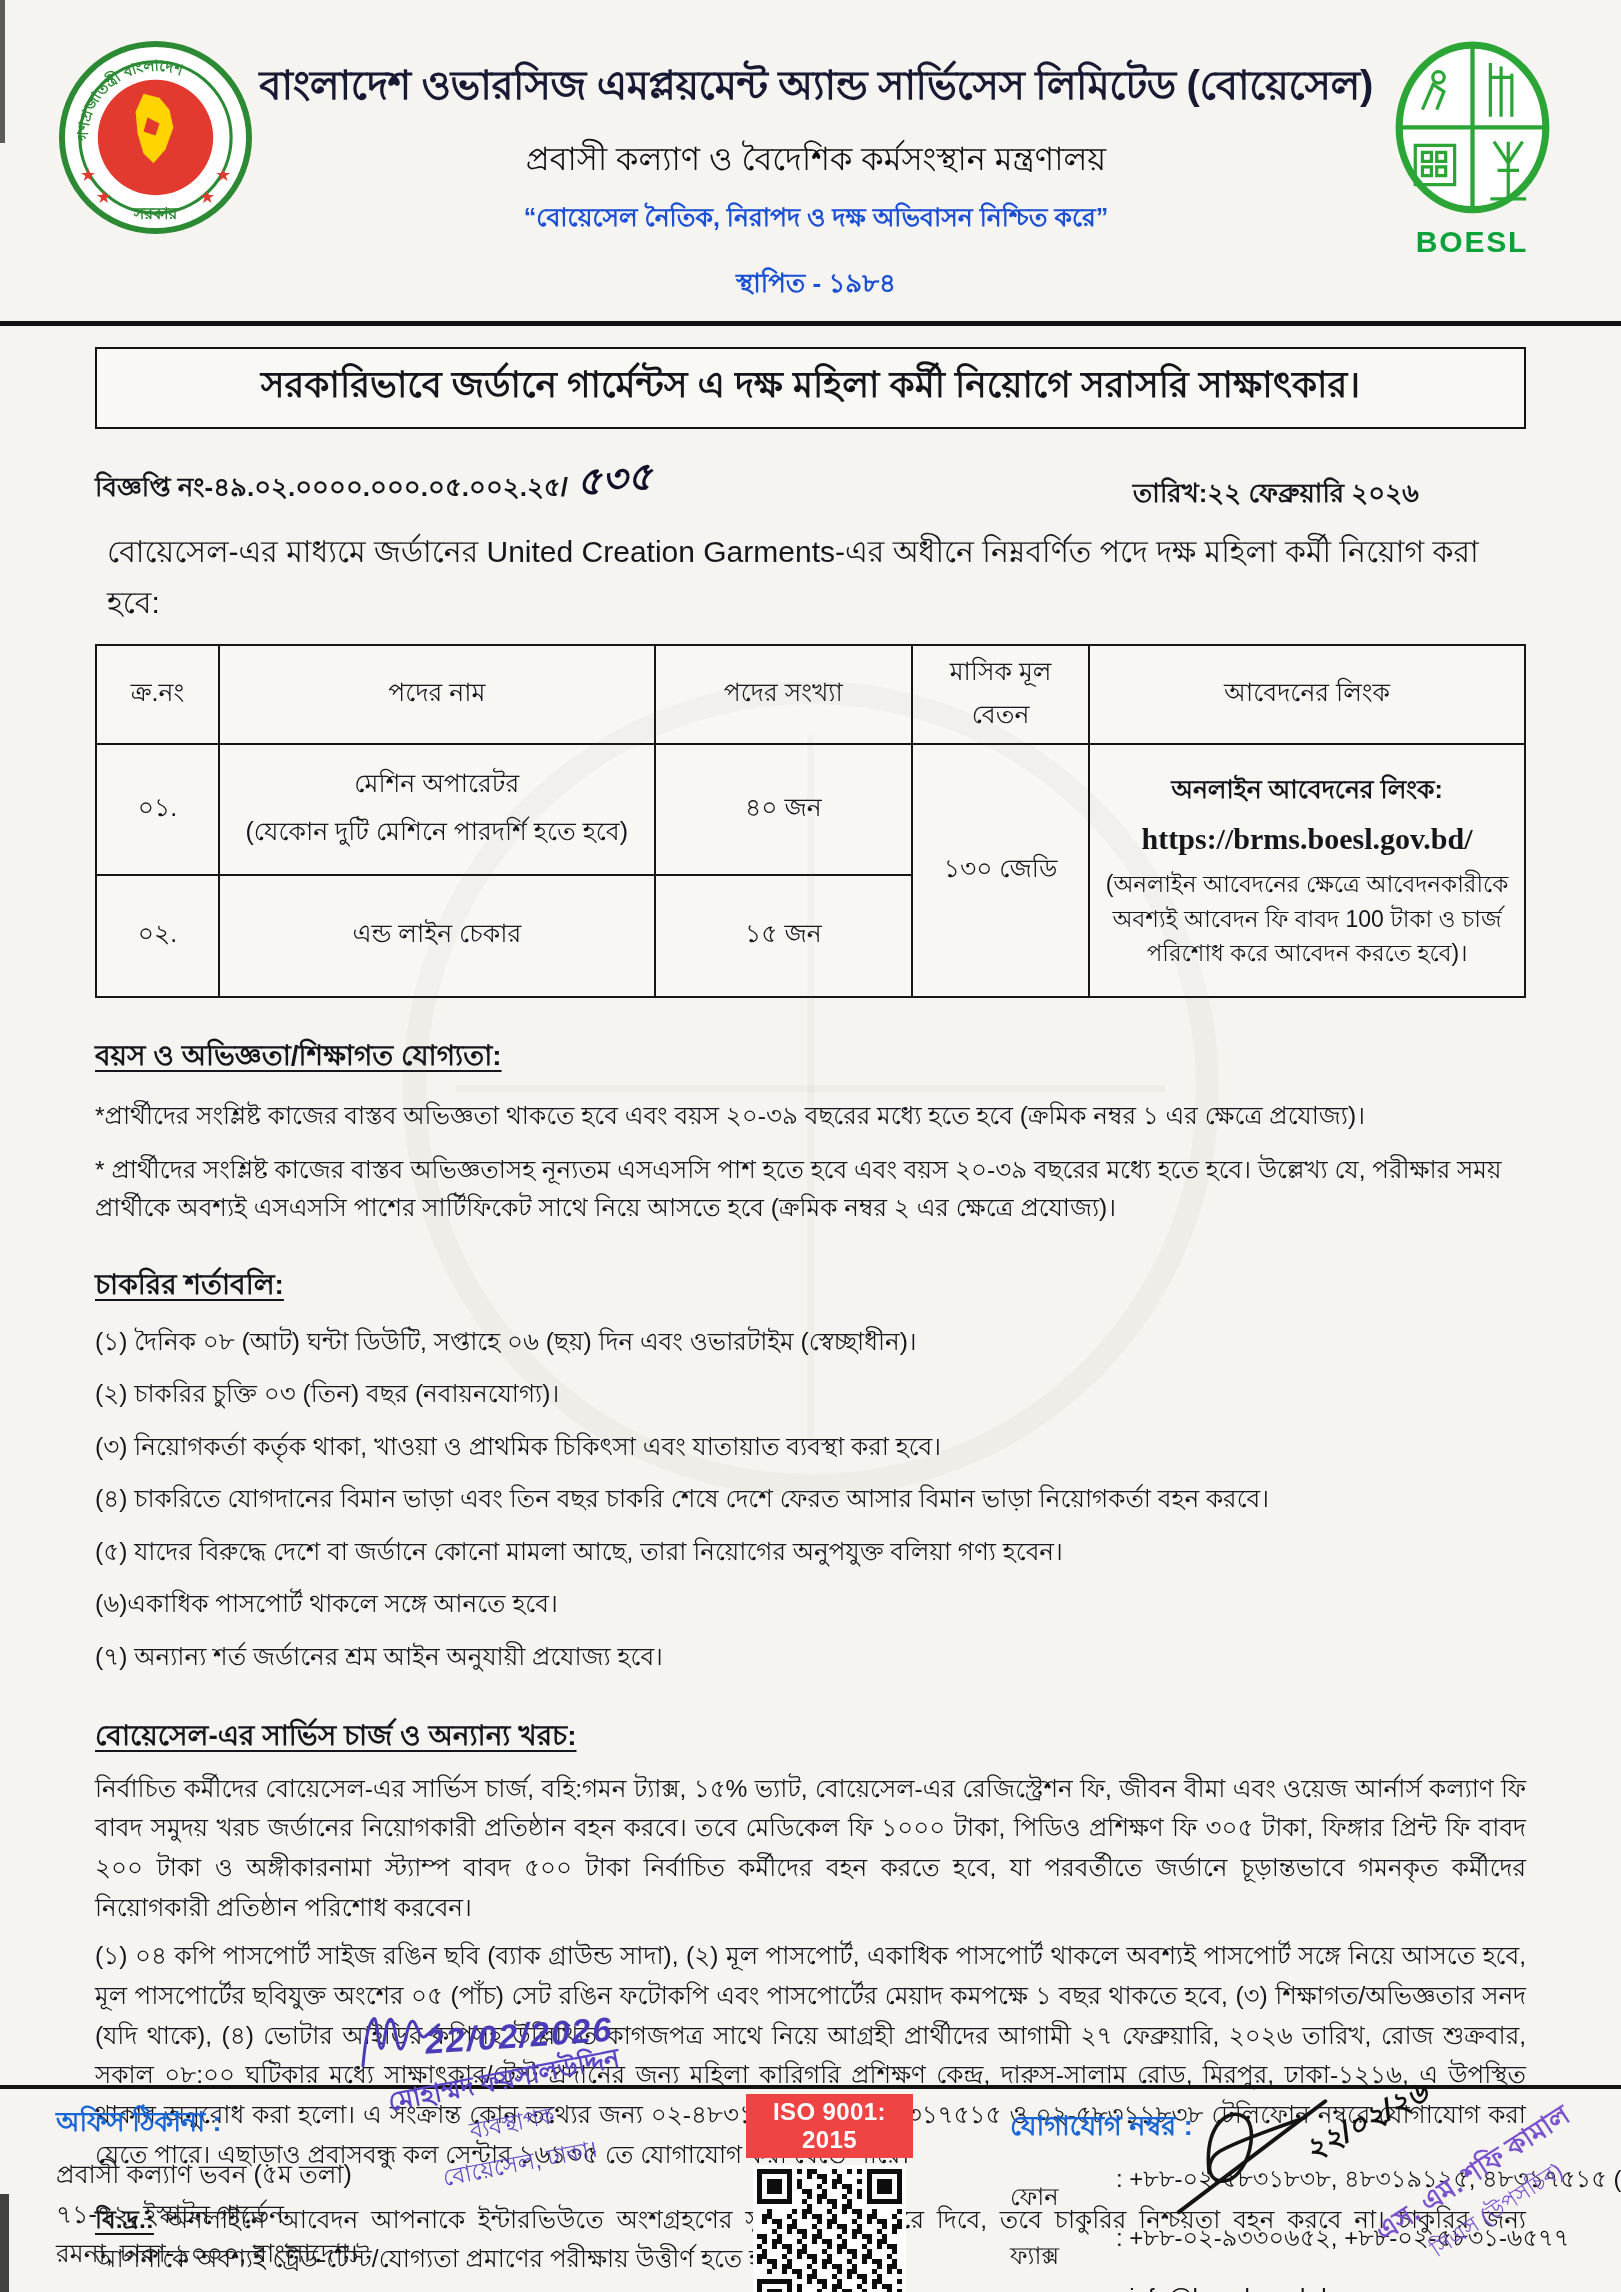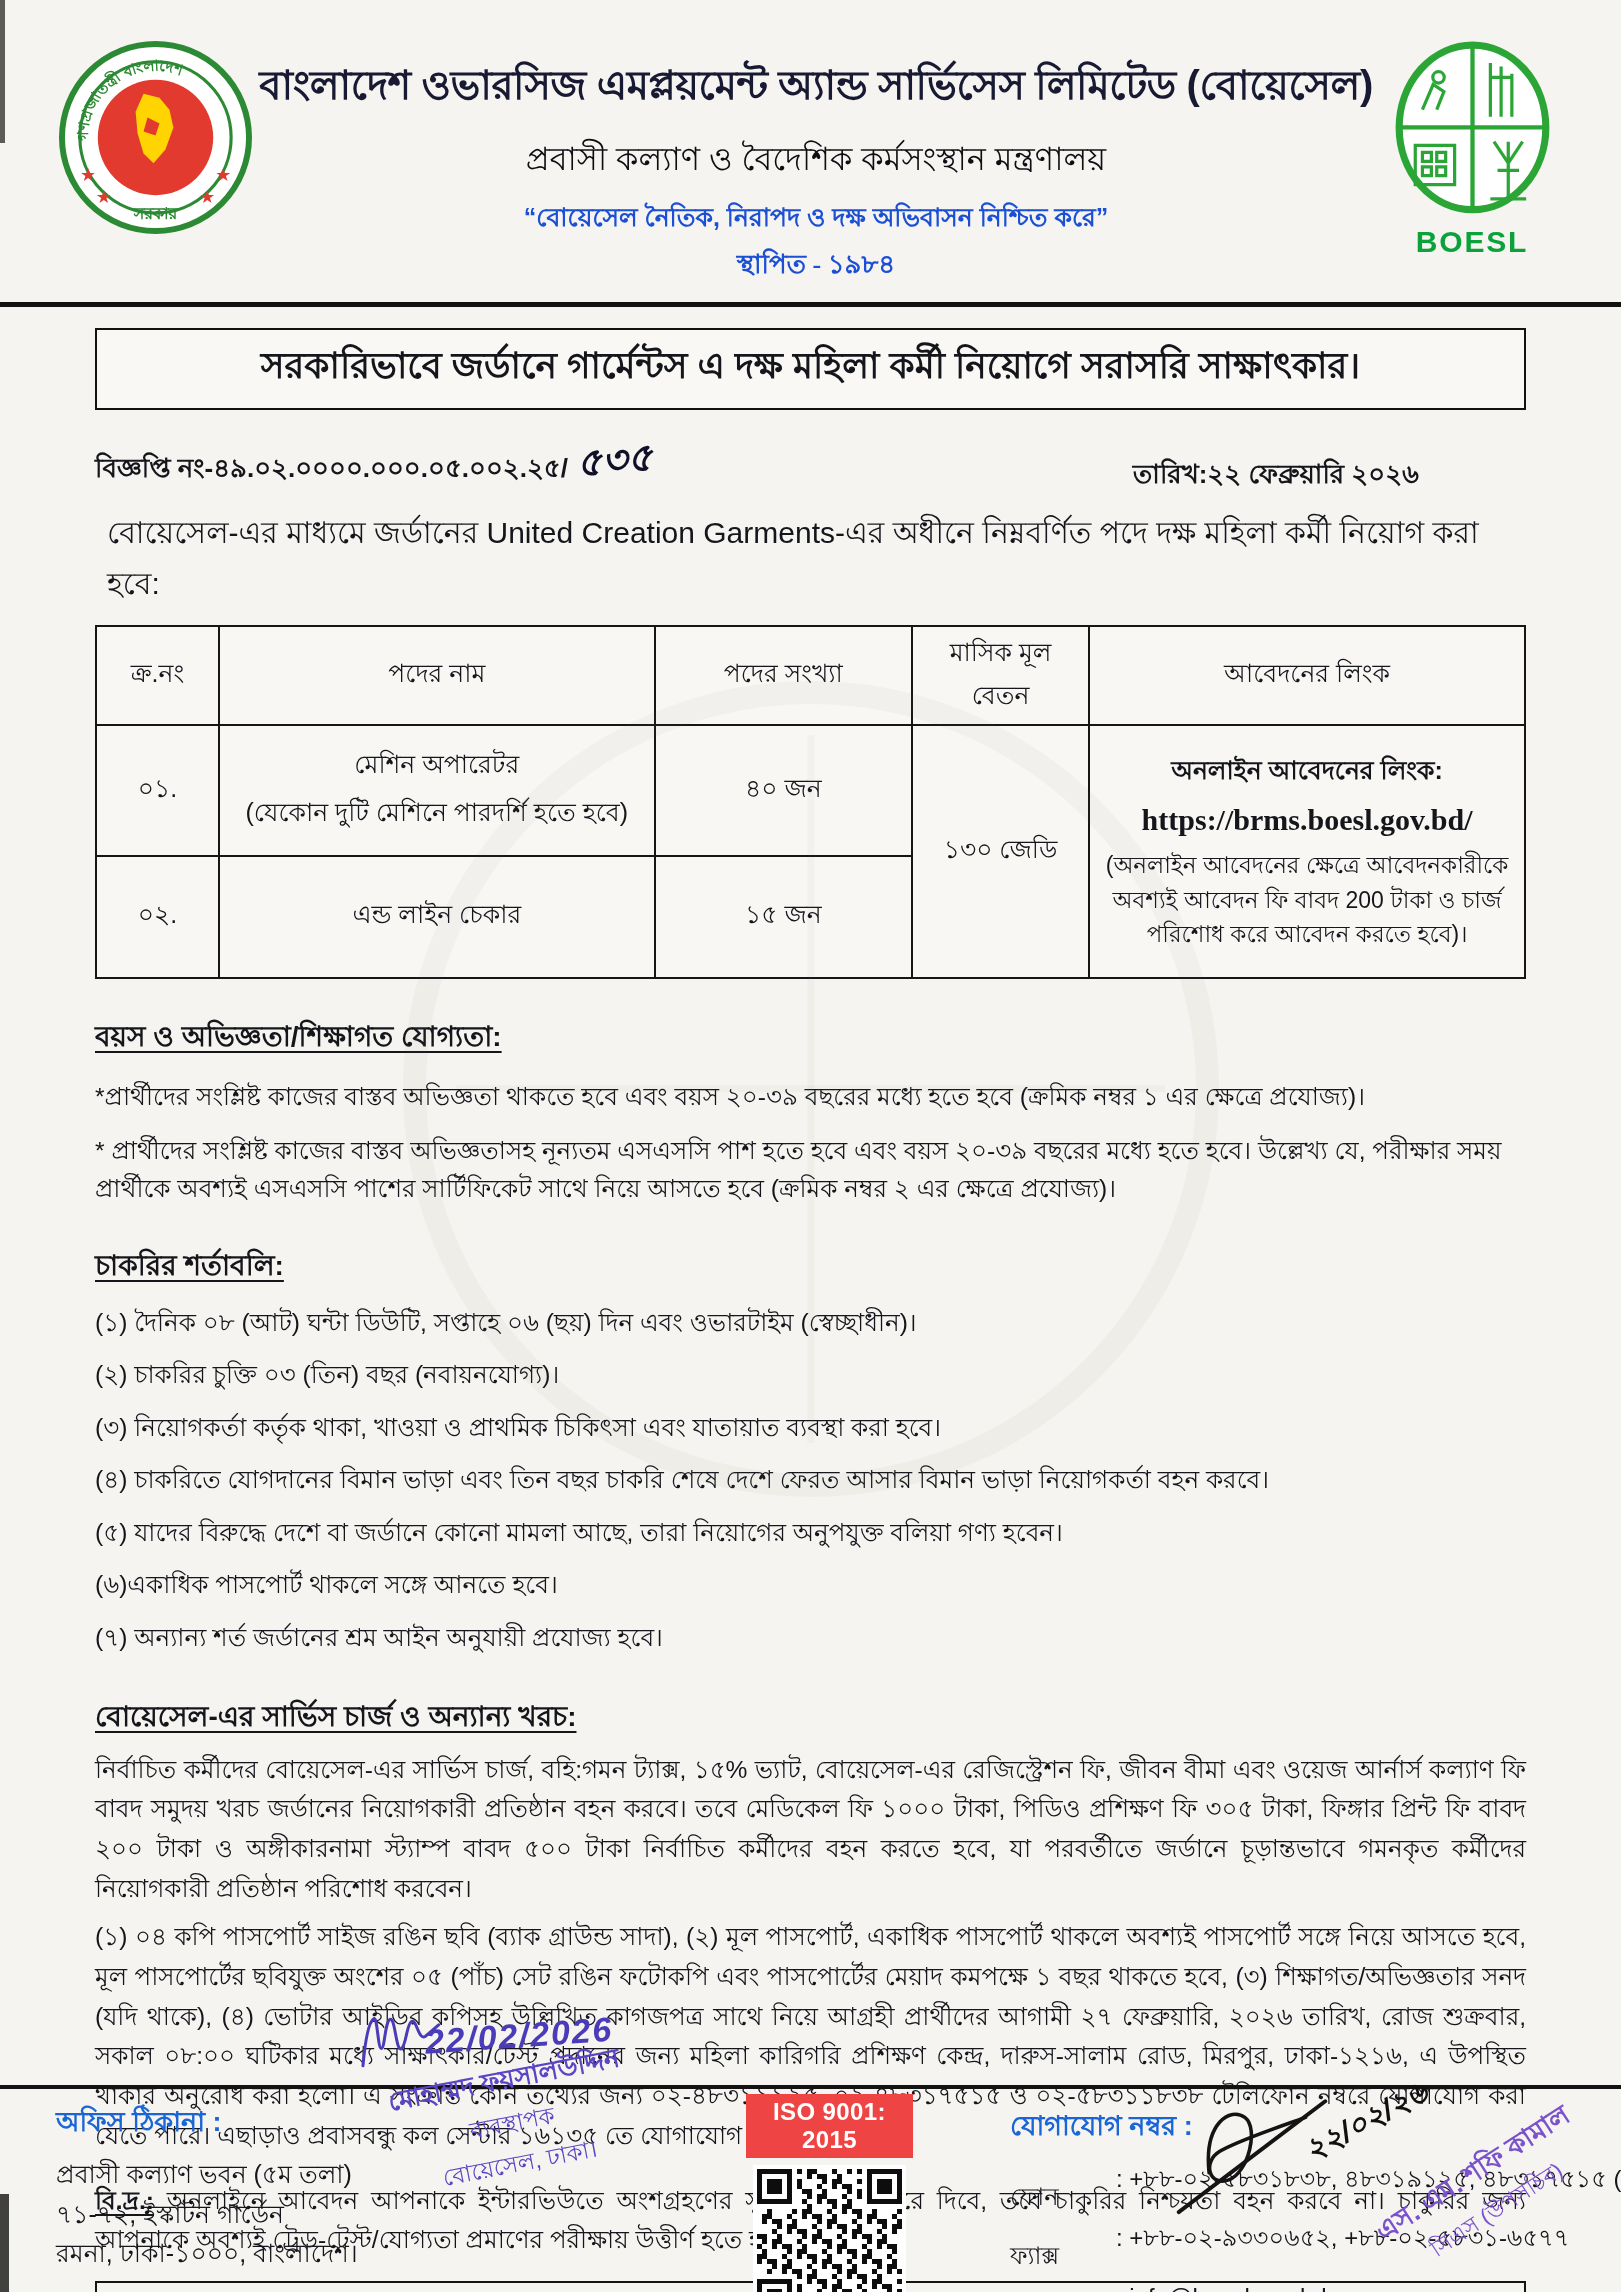--- a/index.html
+++ b/index.html
@@ -18,21 +18,21 @@
   .watermark:before{content:"";position:absolute;left:50%;top:4%;width:7.2px;height:92%;transform:translateX(-50%);background:rgba(90,115,100,.045);}
   .watermark:after{content:"";position:absolute;top:50%;left:4%;height:7.2px;width:92%;transform:translateY(-50%);background:rgba(90,115,100,.045);}
 
   
   .header{display:flex;align-items:flex-start;padding:38px 54px 0 56px;}
   .emblem-left{width:199px;flex:0 0 auto;}
   .header-center{flex:1;text-align:center;padding-top:16px;}
   .org-name{font-size:40px;font-weight:bold;color:#181a33;letter-spacing:-0.4px;}
   .ministry{font-size:32px;margin-top:12.5px;color:#0d0d12;}
   .motto{font-size:25px;margin-top:10.7px;color:#1b50d4;font-weight:600;}
-  .established{font-size:26px;margin-top:3px;color:#1b50d4;font-weight:bold;font-family:Liberation Serif, serif;}
+  .established{font-size:26px;margin-top:22px;color:#1b50d4;font-weight:bold;}
   .emblem-right{width:190px;flex:0 0 auto;text-align:center;}
   .boesl-caption{color:#0ba23c;font-weight:bold;font-size:30px;letter-spacing:1.8px;margin-top:-1.8px;}
 
   .top-rule{height:4.5px;background:#121212;margin-top:14.3px;}
 
   .content{margin:0 95px;}
 
   .title-box{border:2.7px solid #121212;margin-top:21.5px;padding:8px 5.4px 9.9px;
     text-align:center;font-size:36px;font-weight:bold;background:rgba(255,255,255,.35);}
 
@@ -184,21 +184,21 @@
           <td>০১.</td>
           <td>
             <div>মেশিন অপারেটর</div>
             <div class="post-note">(যেকোন দুটি মেশিনে পারদর্শি হতে হবে)</div>
           </td>
           <td>৪০ জন</td>
           <td class="salary-cell" rowspan="2">১৩০ জেডি</td>
           <td rowspan="2">
             <div class="link-title">অনলাইন আবেদনের লিংক:</div>
             <div class="link-url">https://brms.boesl.gov.bd/</div>
-            <div class="link-note">(অনলাইন আবেদনের ক্ষেত্রে আবেদনকারীকে অবশ্যই আবেদন ফি বাবদ 200 টাকা ও চার্জ পরিশোধ করে আবেদন করতে হবে)।</div>
+            <div class="link-note">(অনলাইন আবেদনের ক্ষেত্রে আবেদনকারীকে অবশ্যই আবেদন ফি বাবদ 100 টাকা ও চার্জ পরিশোধ করে আবেদন করতে হবে)।</div>
           </td>
         </tr>
         <tr class="row2">
           <td>০২.</td>
           <td>এন্ড লাইন চেকার</td>
           <td>১৫ জন</td>
         </tr>
       </tbody>
     </table>
 

